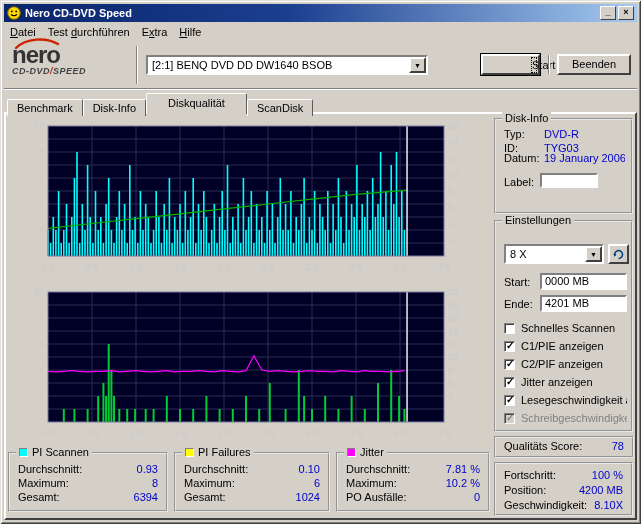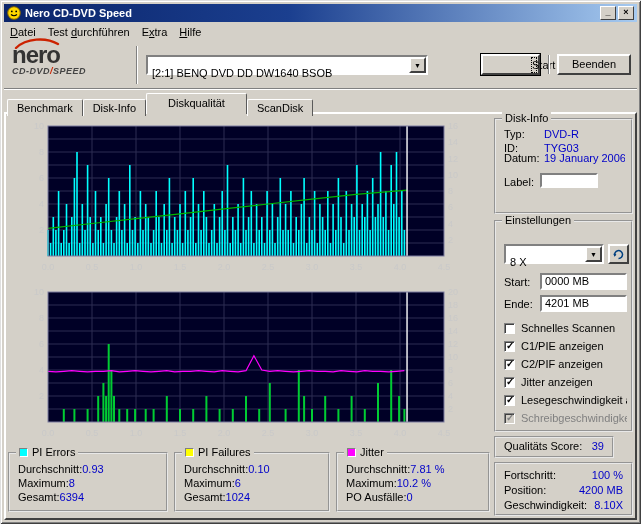--- a/index.html
+++ b/index.html
@@ -28,21 +28,21 @@
   .logo-flame { position:absolute; left:2px; top:-7px; }
   .logo-sub { font-size:9px; font-style:italic; font-weight:bold; color:#444; letter-spacing:0.5px; }
   .logo-sub .sep { color:#cc2200; font-weight:bold; }
   .vsep { position:absolute; width:2px; border-left:1px solid #808080; border-right:1px solid #fff; }
   .hsep { position:absolute; left:4px; right:4px; height:2px; border-top:1px solid #808080; border-bottom:1px solid #fff; }
 
   .sunken { background:#fff; border:2px solid; border-color:#808080 #fff #fff #808080; }
   .raised { background:#d4d0c8; border:2px solid; border-color:#fff #404040 #404040 #fff; }
 
   .combo { position:absolute; height:20px; }
-  .combo .combo-text { position:absolute; left:4px; top:2px; right:20px; white-space:nowrap; overflow:hidden;margin-top:8px; }
+  .combo .combo-text { position:absolute; left:4px; top:2px; right:20px; white-space:nowrap; overflow:hidden; }
   .combo .combo-btn { position:absolute; right:0; top:0; width:17px; height:16px; text-align:center; }
   .combo .arrow { font-size:7px; line-height:13px; color:#000; display:block; }
 
   .btn { text-align:center; cursor:default; }
   .btn-focus { display:block; margin:1px; border:1px dotted #000; line-height:14px; }
   .default-outline { box-shadow:0 0 0 1px #000;padding-left:47px; }
 
   
   .tabs { position:absolute; left:7px; top:93px; height:21px; z-index:5; white-space:nowrap; }
   .tab { display:inline-block; position:relative; top:2px; height:17px; line-height:16px; padding:0 9px;
@@ -71,21 +71,21 @@
   .cb-box { position:absolute; left:0; top:1px; width:11px; height:11px; background:#fff;
     border:1px solid; border-color:#808080 #fff #fff #808080; box-shadow:inset 1px 1px 0 #404040; }
   .cb-mark { position:absolute; left:1px; top:-3px; font-size:10px; font-weight:bold; color:#000; }
   .cb-label { position:absolute; left:17px; right:0; overflow:hidden; }
   .cb-row.disabled .cb-label, .cb-row.disabled .cb-mark { color:#808080; }
   .cb-row.disabled .cb-box { background:#d4d0c8; }
 
   
   .statbox { position:absolute; top:452px; height:60px; border:2px groove #e8e8e8; }
   .swatch { width:9px; height:9px; display:inline-block; border:1px solid; border-color:#808080 #fff #fff #808080; }
-  .srow { position:absolute; left:8px; right:8px; height:13px; line-height:13px; display:flex; }
+  .srow { position:absolute; left:8px; right:8px; height:13px; line-height:13px; display:flex; justify-content:space-between; }
 </style>
 </head>
 <body>
 
 <div class="window">
 
   <div class="titlebar">
     <svg width="14" height="14" viewBox="0 0 14 14">
       <circle cx="7" cy="7" r="6.3" fill="#ffd800" stroke="#806000" stroke-width="1"></circle>
       <circle cx="4.8" cy="5.4" r="0.9" fill="#000"></circle>
@@ -405,21 +405,21 @@
       <text x="260" y="150" text-anchor="middle" class="ax">2.5</text>
       <text x="304" y="150" text-anchor="middle" class="ax">3.0</text>
       <text x="348" y="150" text-anchor="middle" class="ax">3.5</text>
       <text x="392" y="150" text-anchor="middle" class="ax">4.0</text>
       <text x="436" y="150" text-anchor="middle" class="ax">4.5</text>
     </svg>
 
   <div class="statbox" style="left:8px; width:160px;">
     <span class="legend">
         <span class="swatch" style="background: rgb(0, 255, 255);"></span>
-        <span>PI Errors</span>
+        <span>PI Scannen</span>
       </span>
     <div class="srow" style="top:9px;">
         <span>Durchschnitt:</span>
         <span class="val">0.93</span>
       </div>
     <div class="srow" style="top:23px;">
         <span>Maximum:</span>
         <span class="val">8</span>
       </div>
     <div class="srow" style="top:37px;">
@@ -527,24 +527,24 @@
       <span class="cb-label">Lesegeschwindigkeit a</span>
     </div>
     <div class="cb-row disabled" style="top:190px;">
       <span class="cb-box">
           <span class="cb-mark">✓</span>
         </span>
       <span class="cb-label">Schreibgeschwindigke</span>
     </div>
   </div>
 
-  <div class="group" style="left:494px; top:436px; width:120px; height:22px;">
+  <div class="group" style="left:494px; top:436px; width:140px; height:22px;">
     <div class="g-row flexrow" style="top:2px; right:8px;">
       <span>Qualitäts Score:</span>
-      <span class="val">39</span>
+      <span class="val">78</span>
     </div>
   </div>
 
   <div class="group" style="left:494px; top:462px; width:139px; height:54px;">
     <div class="g-row flexrow" style="top:5px; right:8px;">
       <span>Fortschritt:</span>
       <span class="val">100 %</span>
     </div>
     <div class="g-row flexrow" style="top:20px; right:8px;">
       <span>Position:</span>

